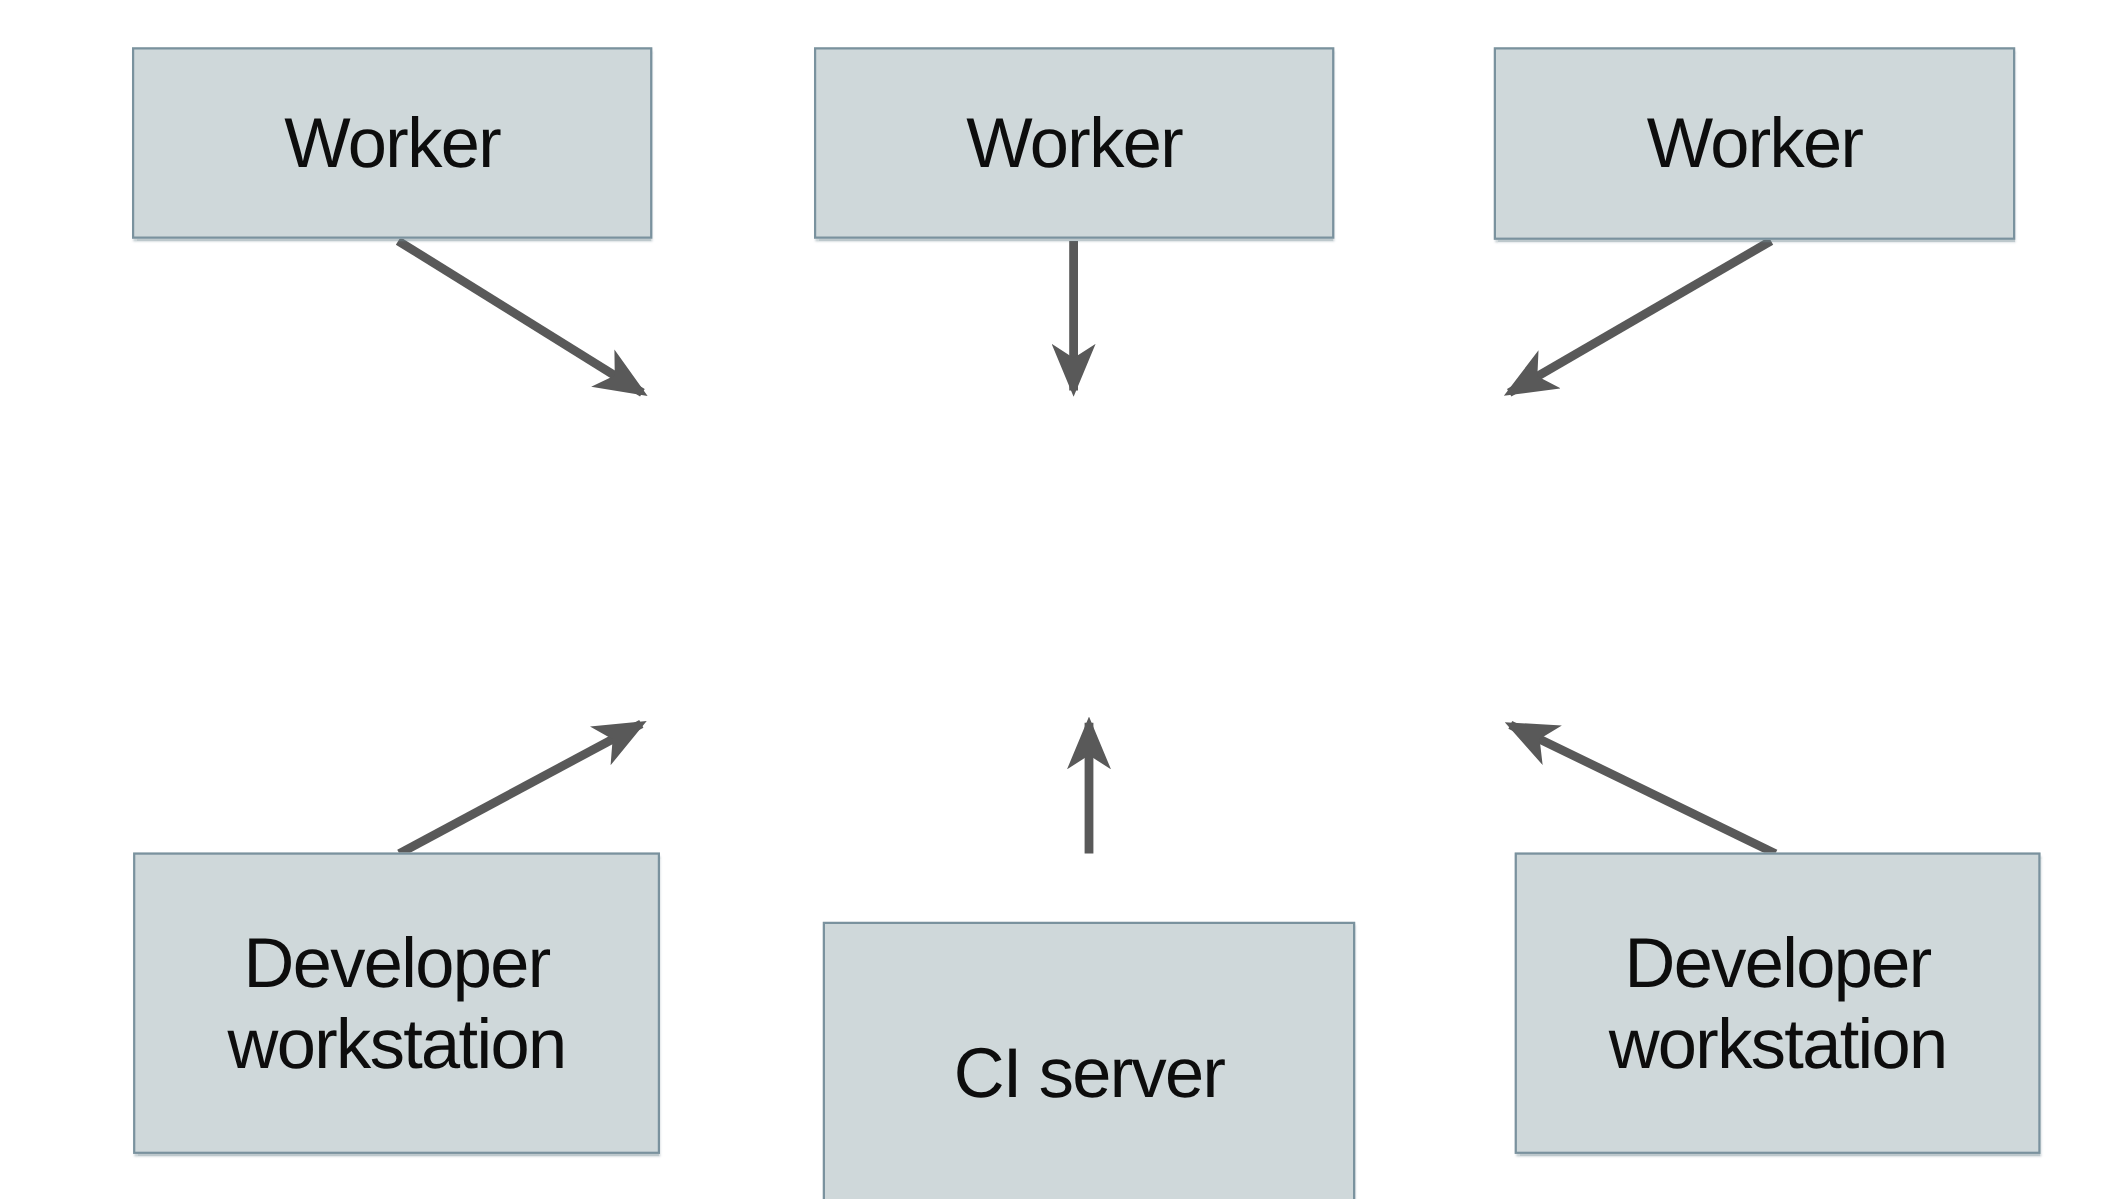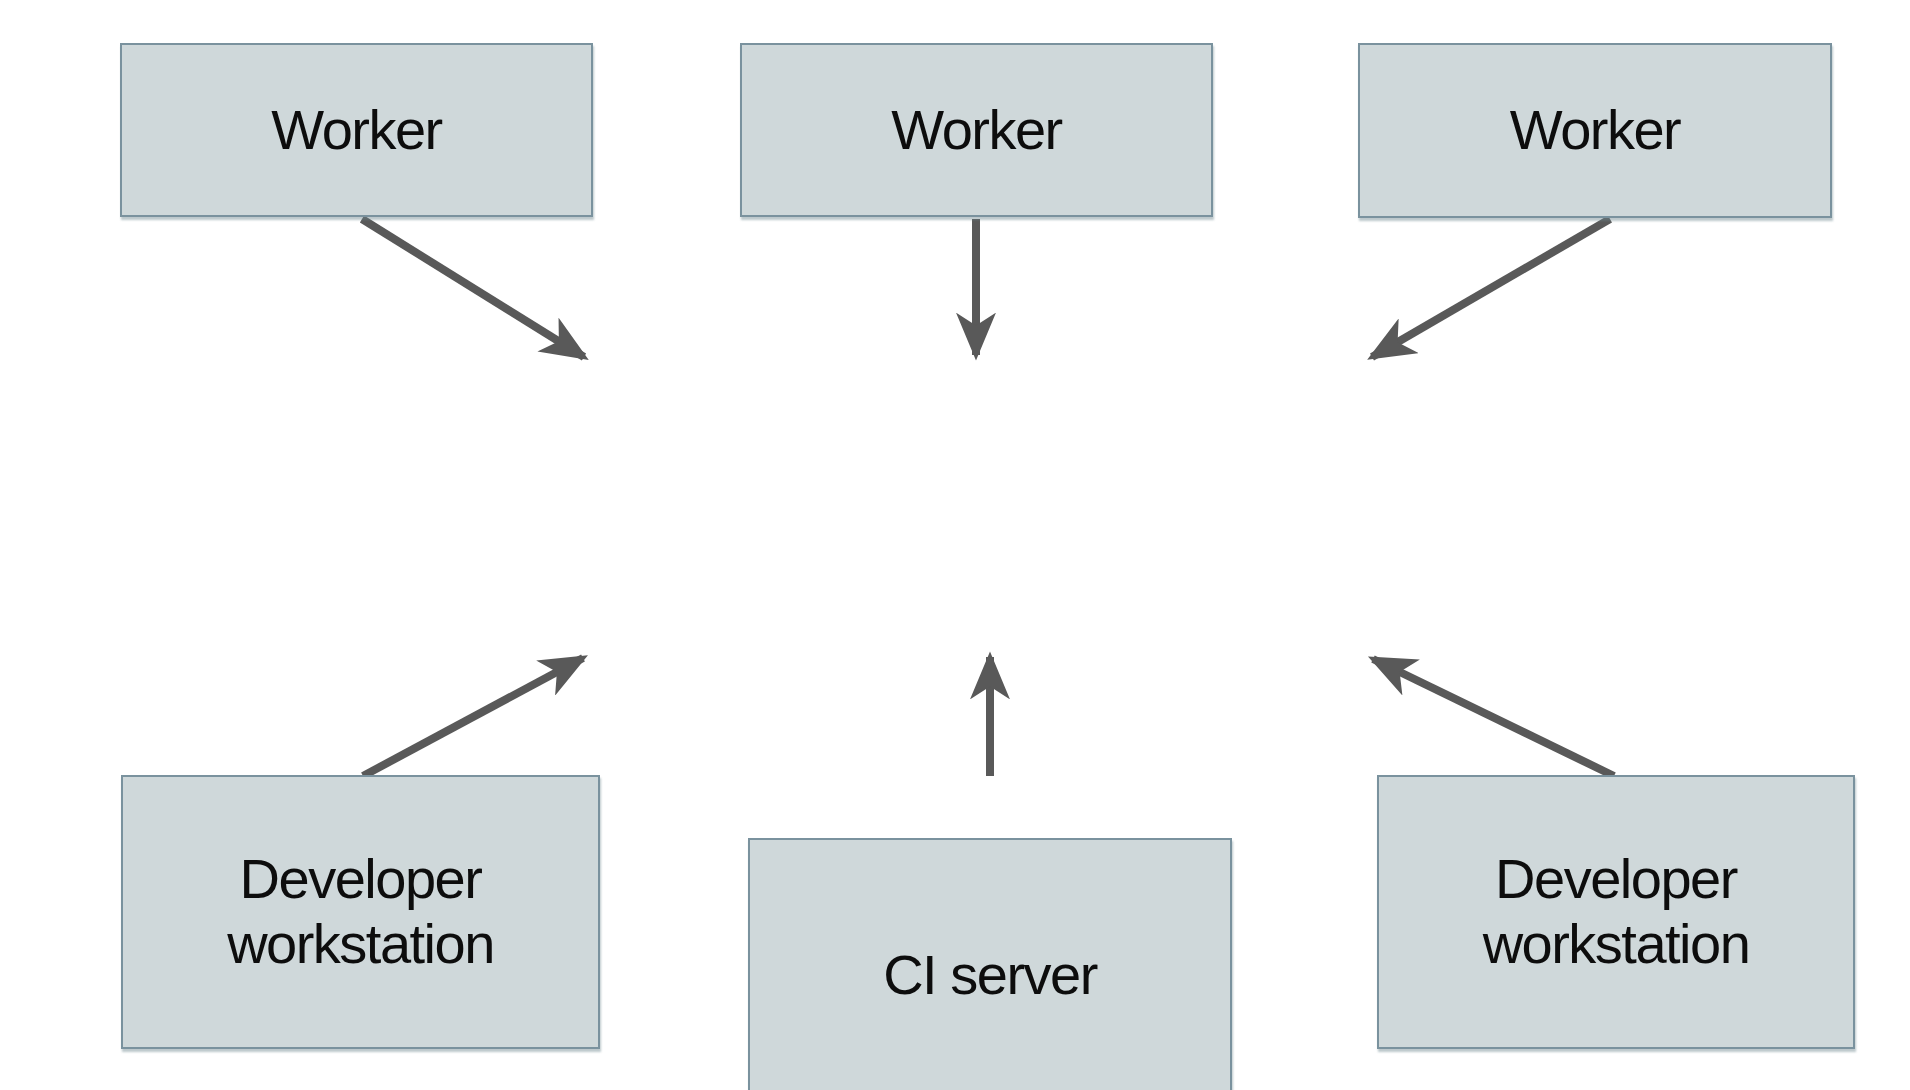--- a/index.html
+++ b/index.html
@@ -21,21 +21,21 @@
   .edge{stroke:var(--arrow);stroke-width:8;fill:none;}
   #arrowhead path{fill:var(--arrow);}
   .node{
     position:absolute;box-sizing:border-box;
     background:var(--box-fill);
     border:2px solid var(--box-border);
     box-shadow:1px 3px 2px rgba(109,132,143,0.45);
     display:flex;align-items:center;justify-content:center;
     text-align:center;
     color:var(--text);
-    font-size:56px;line-height:1.16;letter-spacing:-1.5px;
+    font-size:64px;line-height:1.16;letter-spacing:-1.5px;
   }
   .node span{display:block;padding:0 6px;}
   
   #worker1{left:120px;top:43px;width:473px;height:174px;}
   #worker2{left:740px;top:43px;width:473px;height:174px;}
   #worker3{left:1358px;top:43px;width:474px;height:175px;}
   
   #build-master{left:593px;top:367px;width:766px;height:276px;}
   
   #dev-left{left:121px;top:775px;width:479px;height:274px;}

